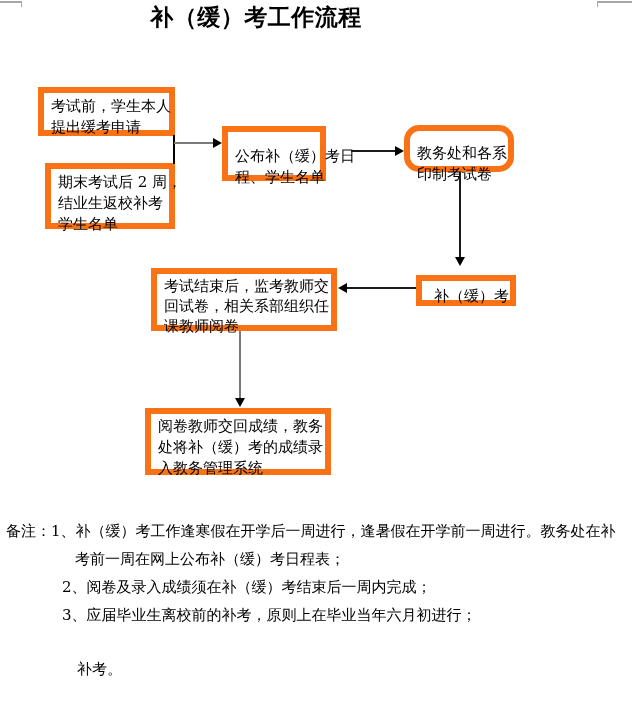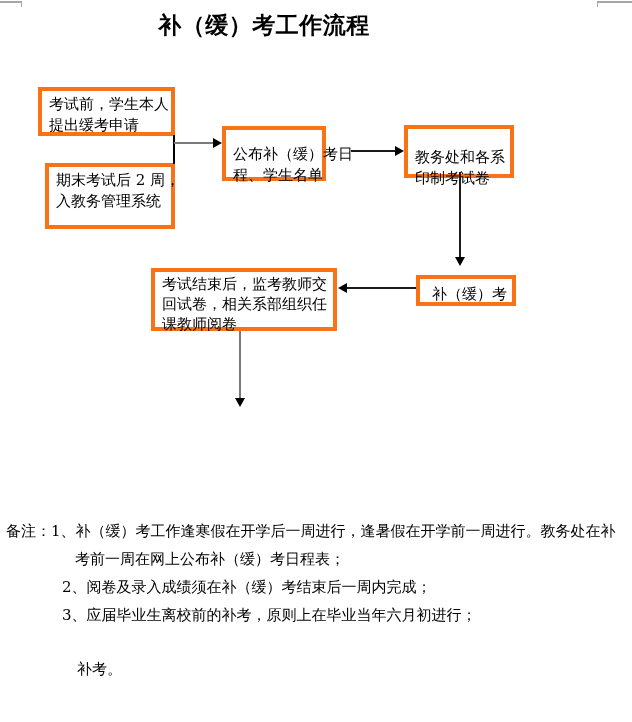--- a/index.html
+++ b/index.html
@@ -6,33 +6,33 @@
   .page{
     position:relative;width:632px;height:722px;background:#ffffff;overflow:hidden;
     font-family:"DejaVu Serif","Liberation Serif",serif;color:#000;
   }
   
   .mark{position:absolute;top:1px;height:4px;}
   .mark-left{left:0;width:21px;border-top:2px solid #a6a6a6;border-right:1px solid #a6a6a6;}
   .mark-right{left:597px;width:35px;border-top:2px solid #a6a6a6;border-left:1px solid #a6a6a6;}
   
   .title{
-    position:absolute;left:0;top:2px;width:512px;margin:8px;
+    position:absolute;left:0;top:2px;width:512px;margin:0;
     text-align:center;font-size:23px;font-weight:bold;letter-spacing:0.5px;
   }
   
   .fbox{
-    position:absolute;border:4px solid #f97316;background:#fff;
+    position:absolute;border:6px solid #f97316;background:#fff;
     font-size:15px;line-height:21px;box-sizing:border-box;
     padding:3px 2px 0 7px;white-space:nowrap;
   }
   .b1{left:38px;top:87px;width:137px;height:49px;}
   .b2{left:45px;top:163px;width:130px;height:66px;}
   .b3{left:222px;top:126px;width:104px;height:55px;padding-top:14px;}
-  .b4{left:404px;top:125px;width:110px;height:53px;padding-top:18px;}
+  .b4{left:404px;top:125px;width:110px;height:47px;padding-top:12px;border-radius:15px;}
   .b5{left:416px;top:275px;width:100px;height:31px;line-height:25px;padding-left:12px;}
   .b6{left:151px;top:268px;width:186px;height:63px;line-height:20px;padding-top:2px;}
   .b7{left:145px;top:408px;width:186px;height:67px;padding-top:2px;}
   
   .seg{position:absolute;background:#000;}
   .shaft-h{position:absolute;height:2px;}
   .shaft-v{position:absolute;width:2px;}
   .gray{background:#7a7a7a;}
   .dark{background:#1a1a1a;}
   .head{position:absolute;width:0;height:0;}
@@ -58,21 +58,22 @@
 
   <h1 class="title">补（缓）考工作流程</h1>
 
   <div class="fbox b1">
     <div>考试前，学生本人</div>
     <div>提出缓考申请</div>
   </div>
 
   <div class="fbox b2">
     <div>期末考试后 2 周，</div>
-    <div>入教务管理系统</div>
+    <div>结业生返校补考</div>
+    <div>学生名单</div>
   </div>
 
   <div class="fbox b3">
     <div>公布补（缓）考日</div>
     <div>程、学生名单</div>
   </div>
 
   <div class="fbox b4">
     <div>教务处和各系</div>
     <div>印制考试卷</div>
@@ -81,20 +82,25 @@
   <div class="fbox b5">
     <div>补（缓）考</div>
   </div>
 
   <div class="fbox b6">
     <div>考试结束后，监考教师交</div>
     <div>回试卷，相关系部组织任</div>
     <div>课教师阅卷</div>
   </div>
 
+  <div class="fbox b7">
+    <div>阅卷教师交回成绩，教务</div>
+    <div>处将补（缓）考的成绩录</div>
+    <div>入教务管理系统</div>
+  </div>
 
   <div class="seg" style="left:173px;top:135px;width:2px;height:29px;"></div>
 
   <div>
     <div class="shaft-h gray" style="left:174px;top:142px;width:39px;"></div>
     <div class="head head-right" style="left:213px;top:138px;"></div>
   </div>
 
   <div>
     <div class="shaft-h dark" style="left:351px;top:150px;width:44px;"></div>

